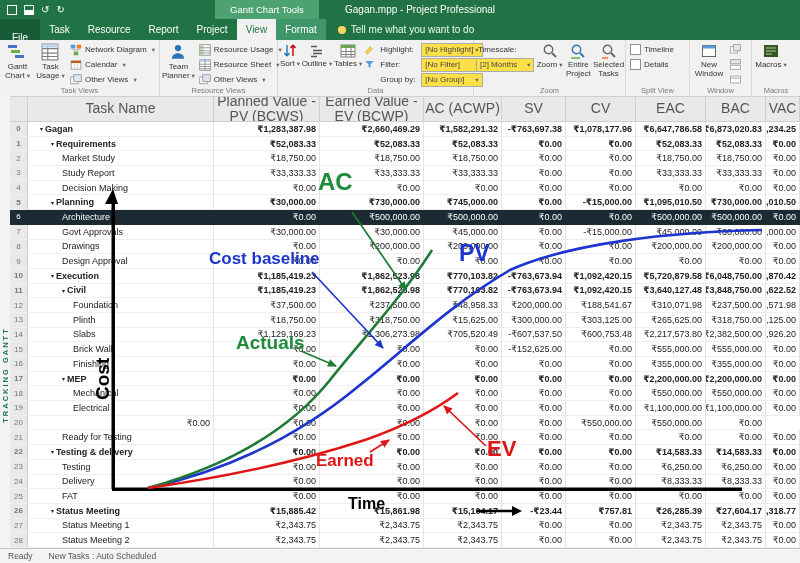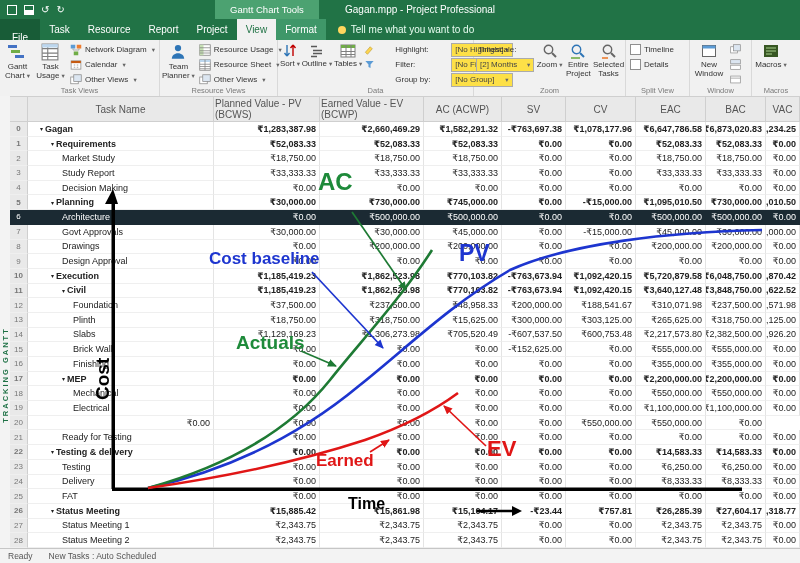--- a/index.html
+++ b/index.html
@@ -25,30 +25,30 @@
   .ribbon{position:absolute;top:40px;left:0;right:0;height:56px;background:#f1f1f1;border-bottom:1px solid #c9c9c9;display:flex;overflow:hidden}
   .rg{position:relative;height:100%;border-right:1px solid #d9d9d9;box-sizing:border-box;flex:0 0 auto}
   .rg-label{position:absolute;bottom:0;left:0;right:0;text-align:center;font-size:7.5px;color:#7a7a7a;padding-bottom:1px;white-space:nowrap}
   .rg-body{display:flex;height:45px;padding:2px 2px 0 2px;gap:2px}
   .bb{width:34px;display:flex;flex-direction:column;align-items:center;text-align:center;font-size:8px;color:#333;padding-top:1px}
   .bb .cap{line-height:1.15;margin-top:1px}
   .mb{width:30px;display:flex;flex-direction:column;align-items:center;text-align:center;font-size:8px;color:#333;padding-top:1px}
   .sicol{display:flex;flex-direction:column;justify-content:flex-start}
   .si{display:flex;align-items:center;gap:3px;font-size:8px;color:#333;height:15px;padding:0 2px;white-space:nowrap}
   .dd{font-size:6.5px;color:#666;margin-left:2px}
-  .cmrow{display:flex;align-items:center;gap:20px;height:15px;font-size:8px;color:#333;white-space:nowrap}
+  .cmrow{display:flex;align-items:center;gap:5px;height:15px;font-size:8px;color:#333;white-space:nowrap}
   .cml{width:36px;text-align:left}
   .combo{background:#fde047;border:1px solid #ababab;height:12px;display:flex;align-items:center;justify-content:space-between;padding:0 3px;font-size:8px;color:#444;flex:1}
   .cb{width:9px;height:9px;border:1px solid #8f8f8f;background:#fff;display:inline-block;flex:0 0 auto}
   
   .vstrip{position:absolute;left:0;top:96px;width:10px;height:452px;background:#f3f3f3;border-right:1px solid #d9d9d9}
   .vlabel{position:absolute;left:5px;top:279px;transform:translate(-50%,-50%) rotate(-90deg);font-size:7.5px;font-weight:bold;letter-spacing:2px;color:#1e7145;white-space:nowrap}
   .tgrid{display:grid;grid-template-columns:18px 186px 106px 104px 78px 64px 70px 70px 60px 34px}
   .thdr{position:absolute;top:96px;left:10px;width:790px;height:26px;background:#e9e9e9}
-  .hc{border-right:1px solid #cfcfcf;border-top:1px solid #cfcfcf;border-bottom:1px solid #cfcfcf;display:flex;align-items:center;justify-content:center;font-size:10px;color:#555;line-height:1.1;padding:0 1px;overflow:hidden;box-sizing:border-box}
+  .hc{border-right:1px solid #cfcfcf;border-top:1px solid #cfcfcf;border-bottom:1px solid #cfcfcf;display:flex;align-items:center;justify-content:center;text-align:center;font-size:14px;color:#555;line-height:1.1;padding:0 1px;overflow:hidden;box-sizing:border-box}
   .rows{position:absolute;top:122px;left:10px;width:790px;height:426px;overflow:hidden;background:#fff}
   .trow{height:14.7px;font-size:9px;color:#222;box-sizing:border-box}
   .trow>div{border-right:1px solid #e4e4e4;border-bottom:1px solid #efefef;display:flex;align-items:center;overflow:hidden;box-sizing:border-box}
   .idc{background:#e9e9e9;color:#777;justify-content:center;font-size:8px;border-right:1px solid #cfcfcf !important}
   .namec{padding-left:10px;white-space:nowrap}
   .num{justify-content:flex-end;padding-right:3px;white-space:nowrap}
   .sum{font-weight:bold}
   .sel{background:#1b2a33;color:#fff}
   .sel>div{border-color:#1b2a33 !important}
   .sel .idc{background:#1b2a33;color:#fff}

